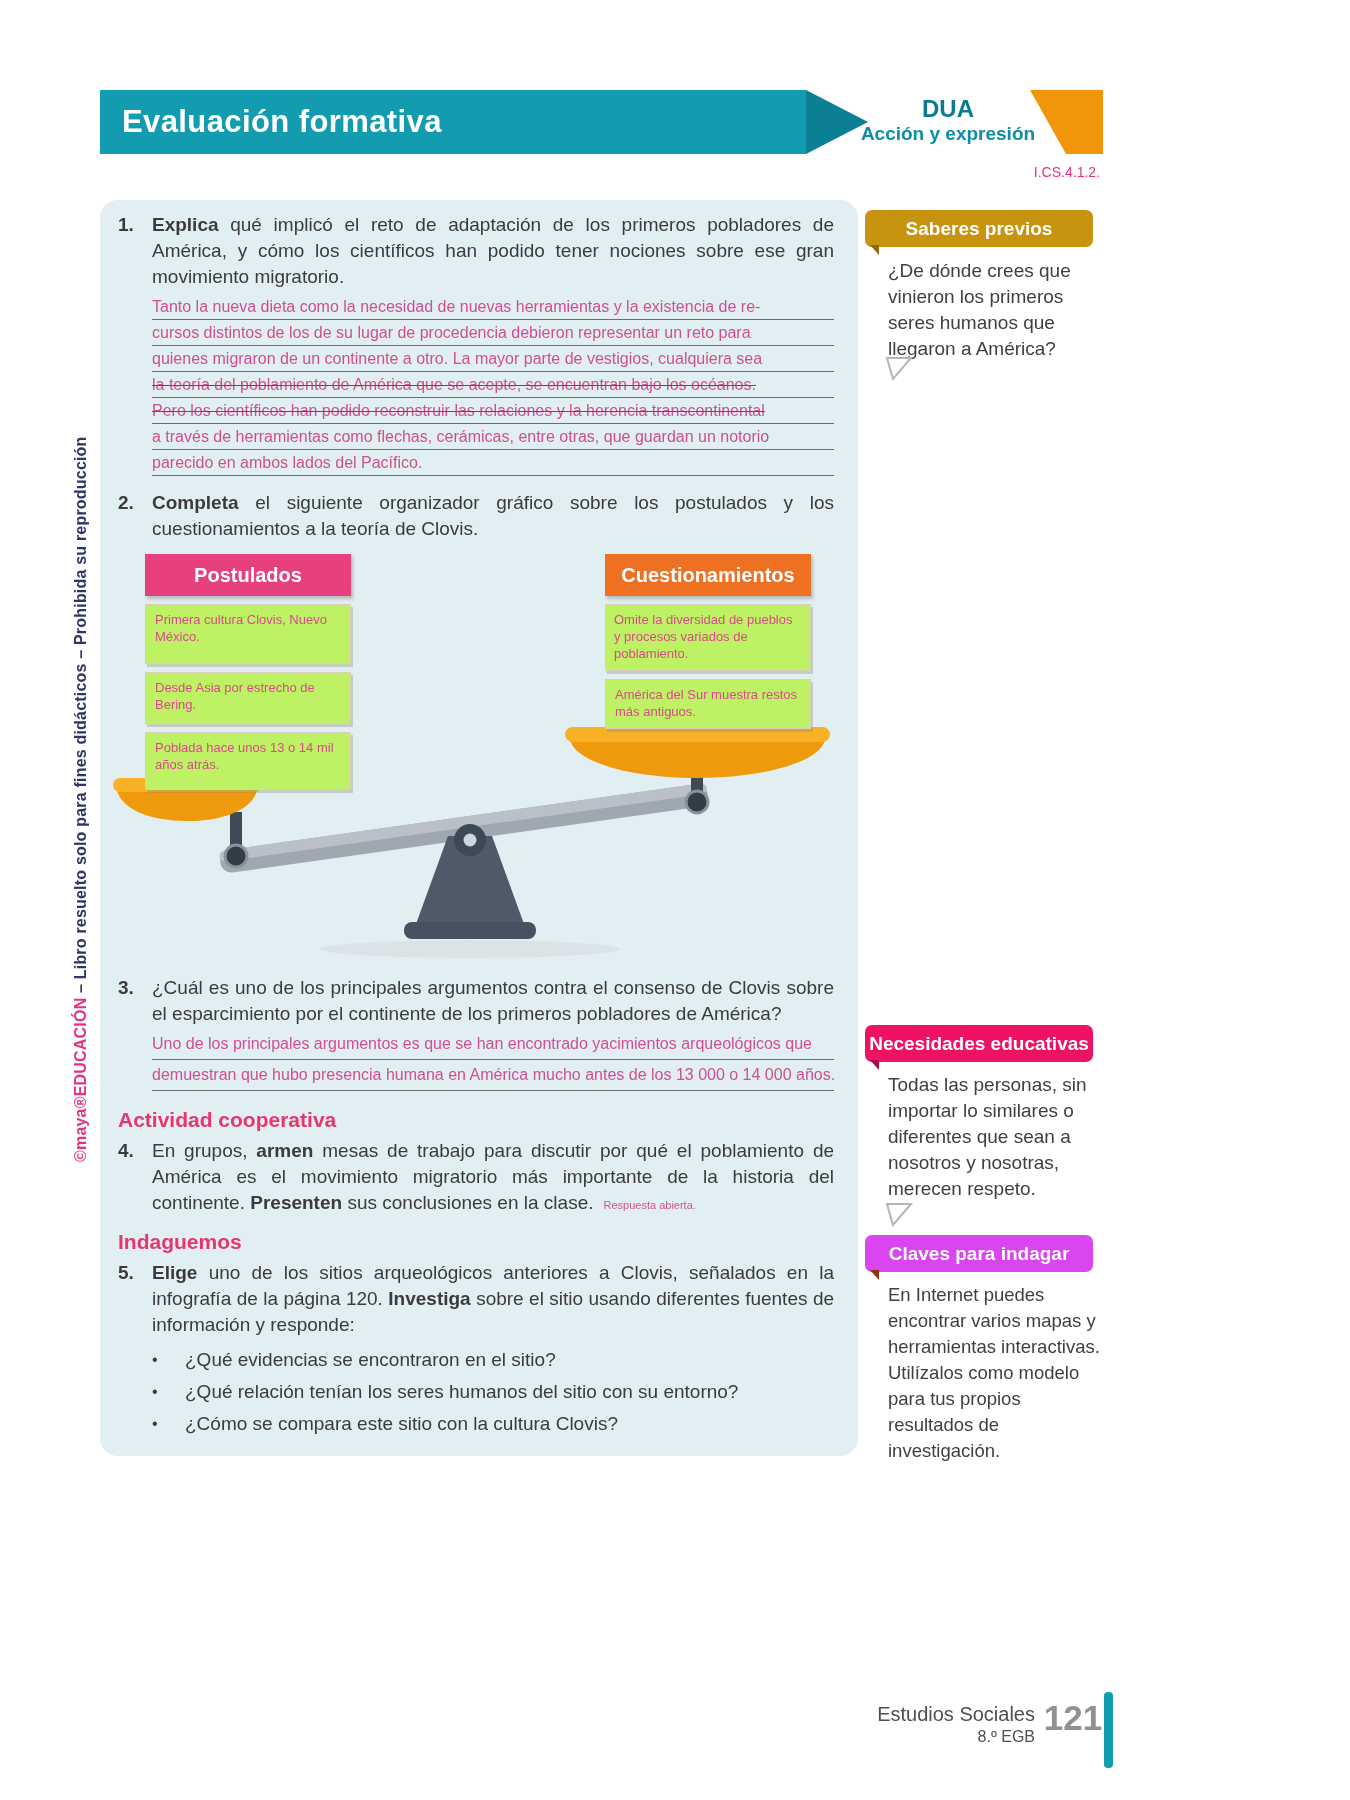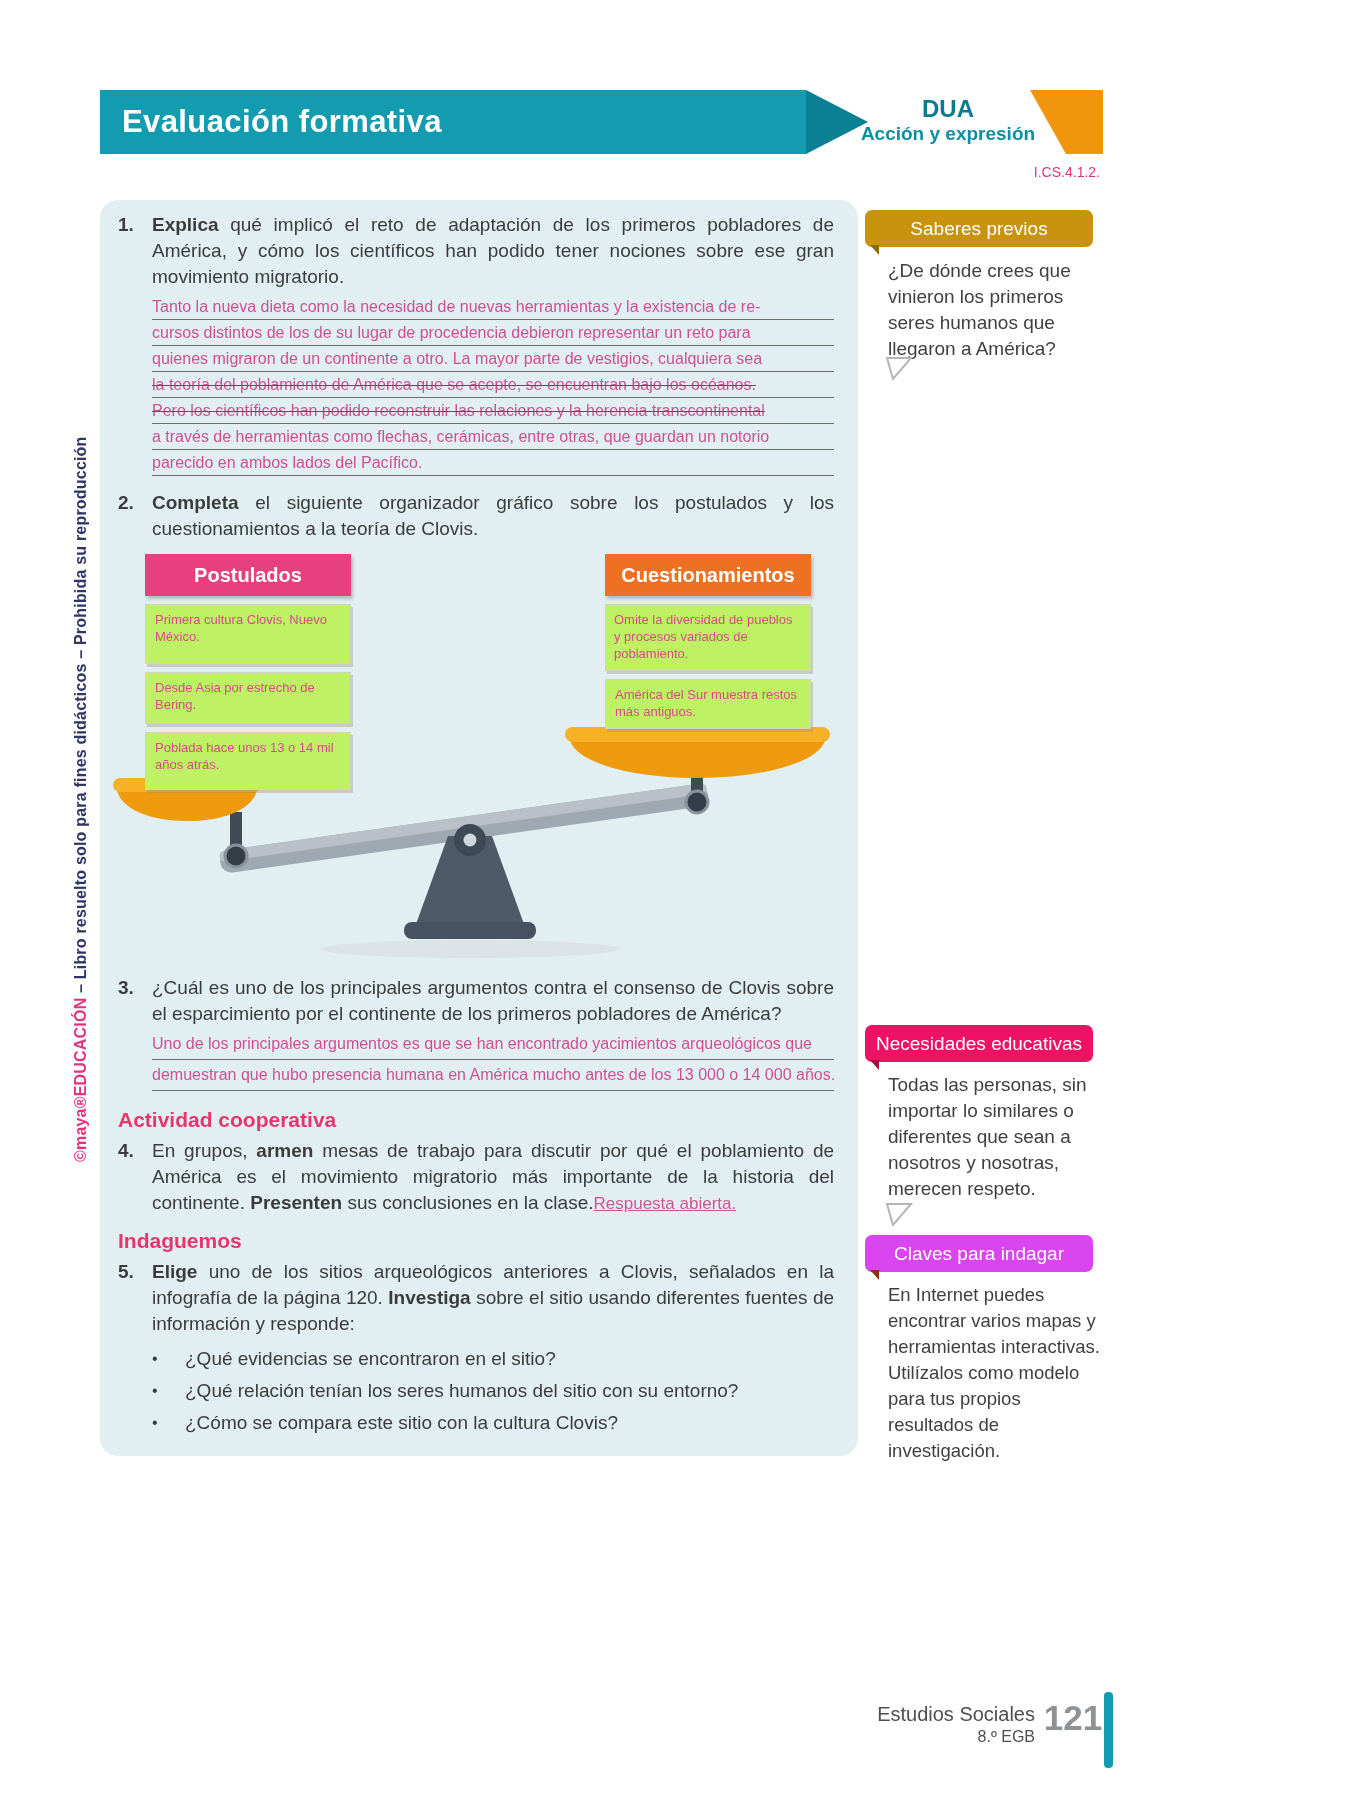--- a/index.html
+++ b/index.html
@@ -39,21 +39,21 @@
   .struck { text-decoration:line-through; text-decoration-color:#6d4a5e; }
   .a3 { margin:2px 0 17px 34px; }
   .a3 .ans-line { height:31px; line-height:29px; }
 
   .pink-head { margin-top:16px; font-size:21px; color:#e8356e; font-weight:bold; }
   .h-inda { margin-top:12px; }
 
   .bullets { margin:6px 0 0 34px; }
   .bullet-row { display:flex; height:32px; align-items:center; font-size:19px; color:#3b3b3b; }
   .bullet-row::before { content:"•"; flex:0 0 33px; font-size:16px; color:#3b3b3b; }
-  .note { color:#d0558f; font-size:17px; white-space:nowrap;text-decoration:underline; }
+  .note { color:#d0558f; font-size:11px; margin-left:10px; white-space:nowrap; }
 
   
   .organizer { position:relative; margin:6px 0 0 -18px; width:758px; height:413px; }
   .scale-svg { position:absolute; left:0; top:168px; width:740px; height:245px; }
   .org-col { position:absolute; width:206px; top:6px; }
   .col-post { left:45px; }
   .col-cues { left:505px; }
   .org-head { height:42px; line-height:42px; text-align:center; color:#fff; font-weight:bold;
     font-size:20px; box-shadow:2px 3px 3px rgba(60,40,20,.25); }
   .head-post { background:#e6417e; }
@@ -62,21 +62,21 @@
   .org-card { background:#bef264; border:1px solid #d8d0bd; box-shadow:2px 3px 0 rgba(150,140,110,.35);
     padding:7px 9px; font-size:13px; line-height:1.3; color:#d9498b; }
   .col-post .org-card:nth-child(1){ min-height:60px; }
   .col-post .org-card:nth-child(2){ min-height:52px; }
   .col-post .org-card:nth-child(3){ min-height:58px; }
   .col-cues .org-card:nth-child(1){ min-height:56px;padding-left:8px; }
   .col-cues .org-card:nth-child(2){ min-height:50px; }
 
   
   .side-head { position:absolute; left:865px; width:228px; height:37px; line-height:37px;
-    text-align:center; color:#fff; font-weight:normal; font-size:19px; border-radius:7px; }
+    text-align:center; color:#fff; font-weight:bold; font-size:19px; border-radius:7px; }
   .side-head::after { content:""; position:absolute; left:5px; top:35px; width:0; height:0;
     border-left:9px solid transparent; border-top:10px solid #000; }
   .sh-saberes { top:210px; background:#c8930f; }
   .sh-saberes::after { border-top-color:#8f6a08; }
   .sh-neces { top:1025px; background:#ee1164; }
   .sh-neces::after { border-top-color:#a50b45; }
   .sh-claves { top:1235px; background:#d946ef; }
   .sh-claves::after { border-top-color:#8f330e; }
 
   .side-body { position:absolute; font-size:19px; line-height:26px; color:#3f3f3f; }

